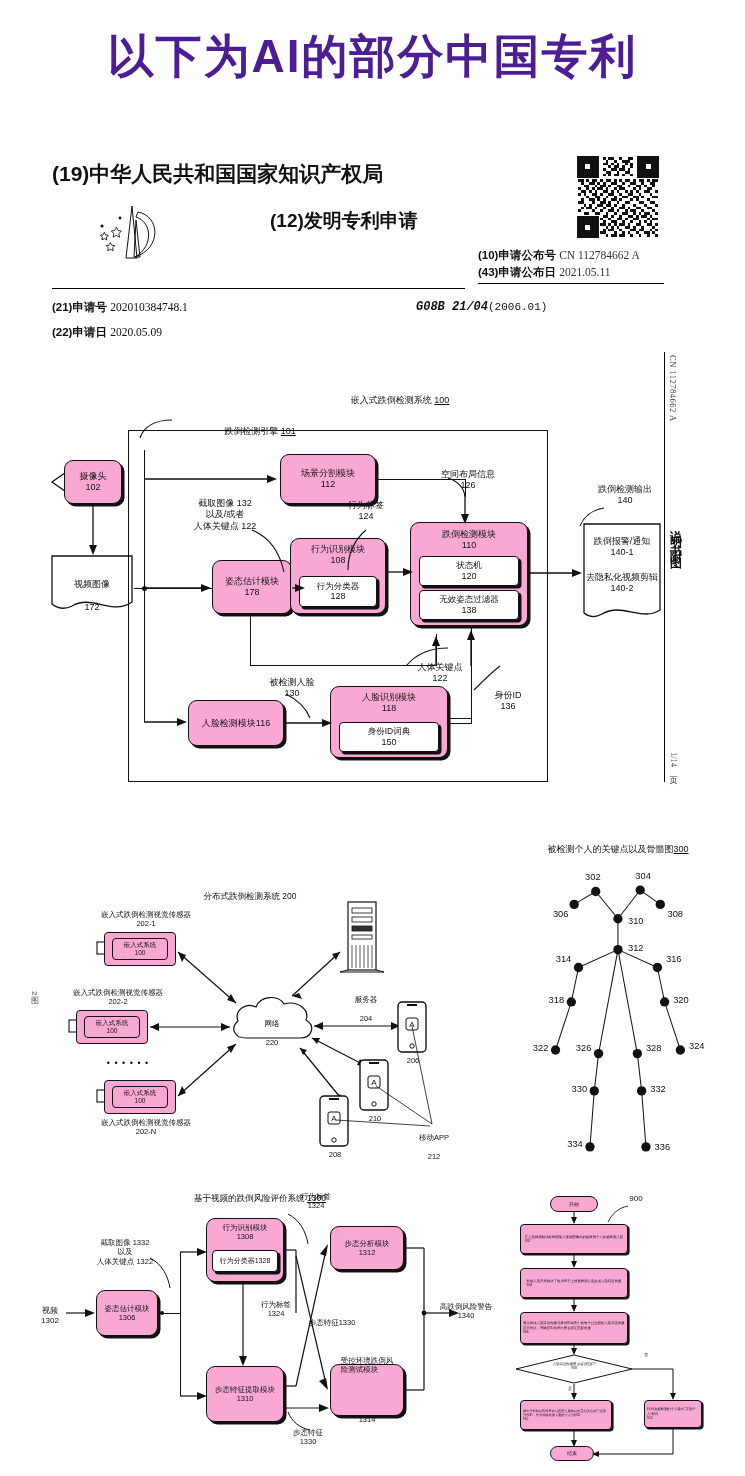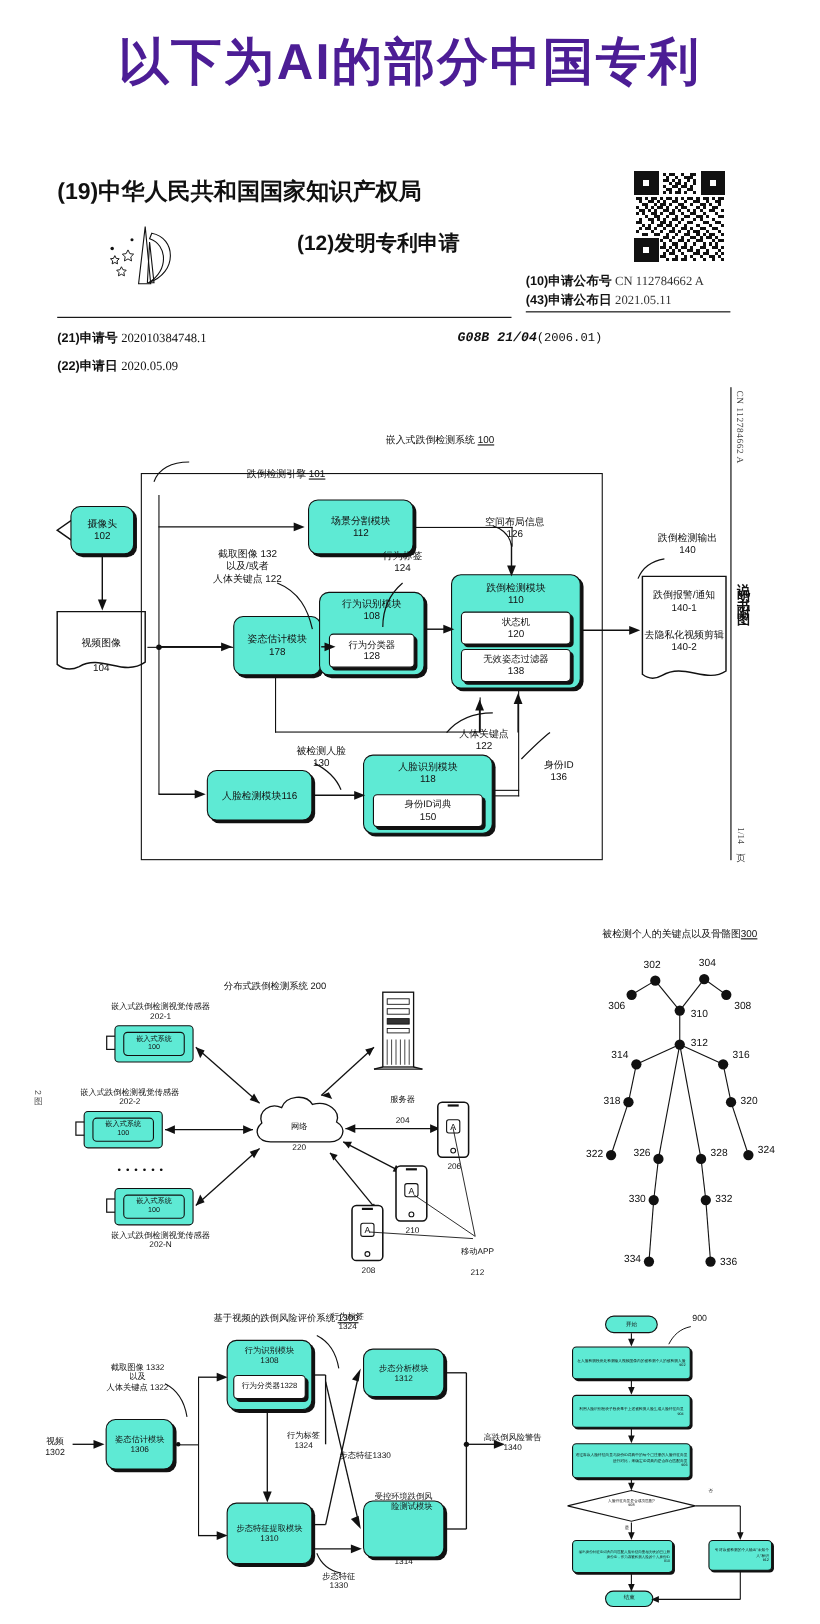--- a/index.html
+++ b/index.html
@@ -75,22 +75,22 @@
 
   .figlabel {
     position:absolute; writing-mode:vertical-rl;
     font-size:8px; color:#555; letter-spacing:1px;
   }
 
   
   .dg { position:absolute; }
   .box {
     position:absolute; border:1.4px solid #111; border-radius:9px;
-    background:#5eead4; display:flex; flex-direction:column;
-    align-items:center; justify-content:center; text-align:right;
+    background:#f9a8d4; display:flex; flex-direction:column;
+    align-items:center; justify-content:center; text-align:left;
     box-shadow:2.5px 2.5px 0 #111;
     font-size:9px; line-height:1.22; padding:2px;
   }
   .box.sq { border-radius:4px; }
   .box.plain { box-shadow:none; }
   .inner {
     position:absolute; border:1.4px solid #111; border-radius:4px;
     background:#fff; display:flex; flex-direction:column;
     align-items:center; justify-content:center; text-align:center;
     box-shadow:2.5px 2.5px 0 #111;
@@ -409,21 +409,21 @@
     <svg style="left:88px;top:152px;width:12px;height:52px;">
       <line x1="5" y1="0" x2="5" y2="44" stroke-width="1.3"></line>
       <polygon points="5,51 1,41 9,41" fill="#111" stroke="none"></polygon>
     </svg>
 
     <svg style="left:50px;top:202px;width:84px;height:60px;">
       <path d="M2 2 H82 V48 C62 62, 42 40, 22 52 C14 56, 7 54, 2 50 Z" stroke="#111" stroke-width="1.3" fill="#fff"></path>
     </svg>
     <div class="cap" style="left:50px;top:216px;width:84px;">
       <span>视频图像</span><br>
-      <span>104</span>
+      <span>172</span>
     </div>
 
     <div class="ln lnh" style="left:134px;top:236px;width:78px;"></div>
     <div class="dot" style="left:142px;top:234px;"></div>
     <div class="ln lnv" style="left:144px;top:98px;height:138px;"></div>
     <div class="ln lnv" style="left:144px;top:236px;height:134px;"></div>
     <svg style="left:144px;top:122px;width:134px;height:10px;">
       <line x1="0" y1="5" x2="126" y2="5" stroke-width="1.3"></line>
       <polygon points="133,5 123,1 123,9" fill="#111" stroke="none"></polygon>
     </svg>

